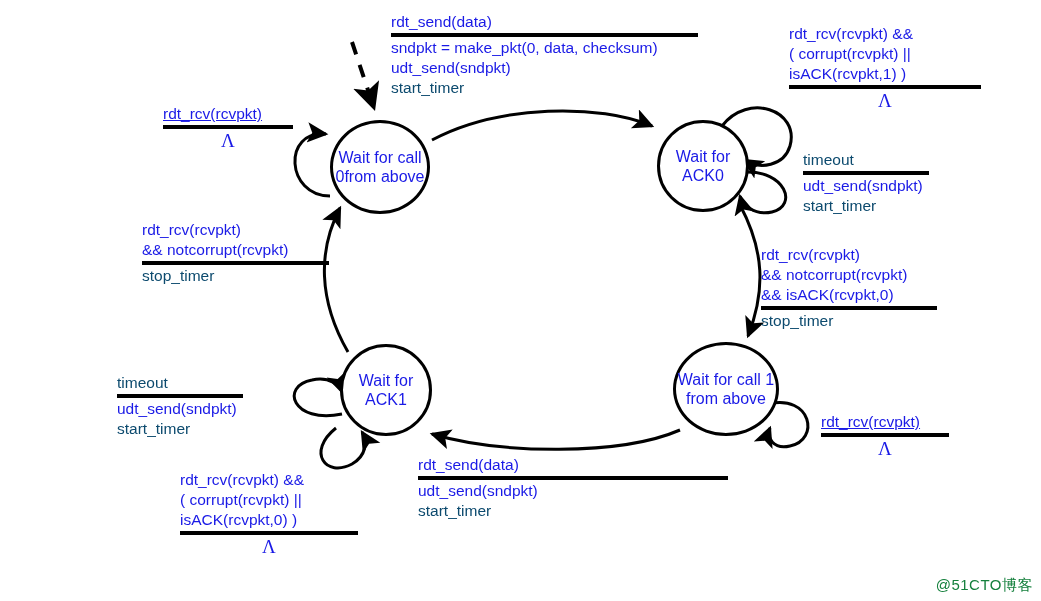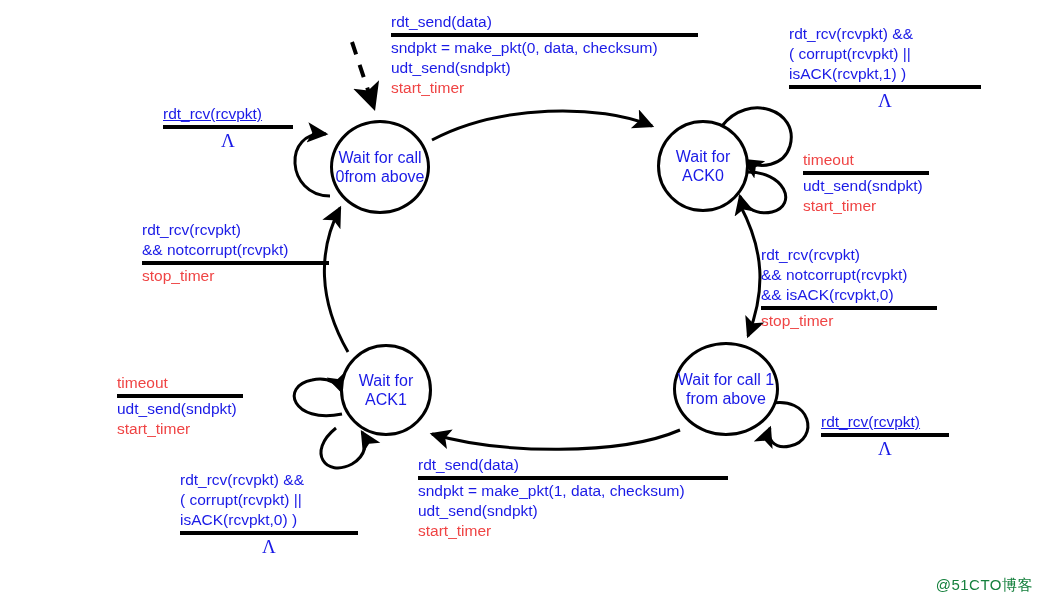--- a/index.html
+++ b/index.html
@@ -11,21 +11,21 @@
   
   .state{position:absolute;border:3px solid #000;border-radius:50%;
          display:flex;align-items:center;justify-content:flex-start;
          background:#fff;box-sizing:border-box;}
   .state .slabel{color:#1a1ae6;font-size:16px;line-height:19px;text-align:center;
                  font-family:"Liberation Sans","DejaVu Sans",sans-serif;}
 
   
   .note{position:absolute;color:#1a1ae6;font-size:15.5px;line-height:20px;
         white-space:nowrap;font-family:"Liberation Sans","DejaVu Sans",sans-serif;}
-  .note .red{color:#ef4444;}
+  .note .red{color:#0c4a6e;}
   .note .ul{ text-decoration:underline;}
   .note .line{display:block;}
   .bar{display:block;height:4px;background:#000;margin:1px 0 1px 0;}
   .lam{display:block;text-align:center;font-family:"Liberation Serif","DejaVu Serif",serif;
        font-size:19px;line-height:21px;color:#1a1ae6;}
 
   .watermark{position:absolute;right:8px;bottom:6px;color:#15803d;font-size:15px;
              font-family:"Liberation Sans","DejaVu Sans",sans-serif;letter-spacing:.5px;}
 </style>
 </head>
@@ -150,21 +150,20 @@
 
   <div class="note" style="left:821px;top:412px;">
     <span class="line ul">rdt_rcv(rcvpkt)</span>
     <span class="bar" style="width:128px;"></span>
     <span class="lam" style="width:128px;">Λ</span>
   </div>
 
   <div class="note" style="left:418px;top:455px;">
     <span class="line">rdt_send(data)</span>
     <span class="bar" style="width:310px;"></span>
-    <span class="line">sndpkt = make_pkt(1, data, checksum)</span>
     <span class="line">udt_send(sndpkt)</span>
     <span class="line red">start_timer</span>
   </div>
 
   <div class="note" style="left:180px;top:470px;">
     <span class="line">rdt_rcv(rcvpkt) &amp;&amp;</span>
     <span class="line">( corrupt(rcvpkt) ||</span>
     <span class="line">isACK(rcvpkt,0) )</span>
     <span class="bar" style="width:178px;"></span>
     <span class="lam" style="width:178px;">Λ</span>

